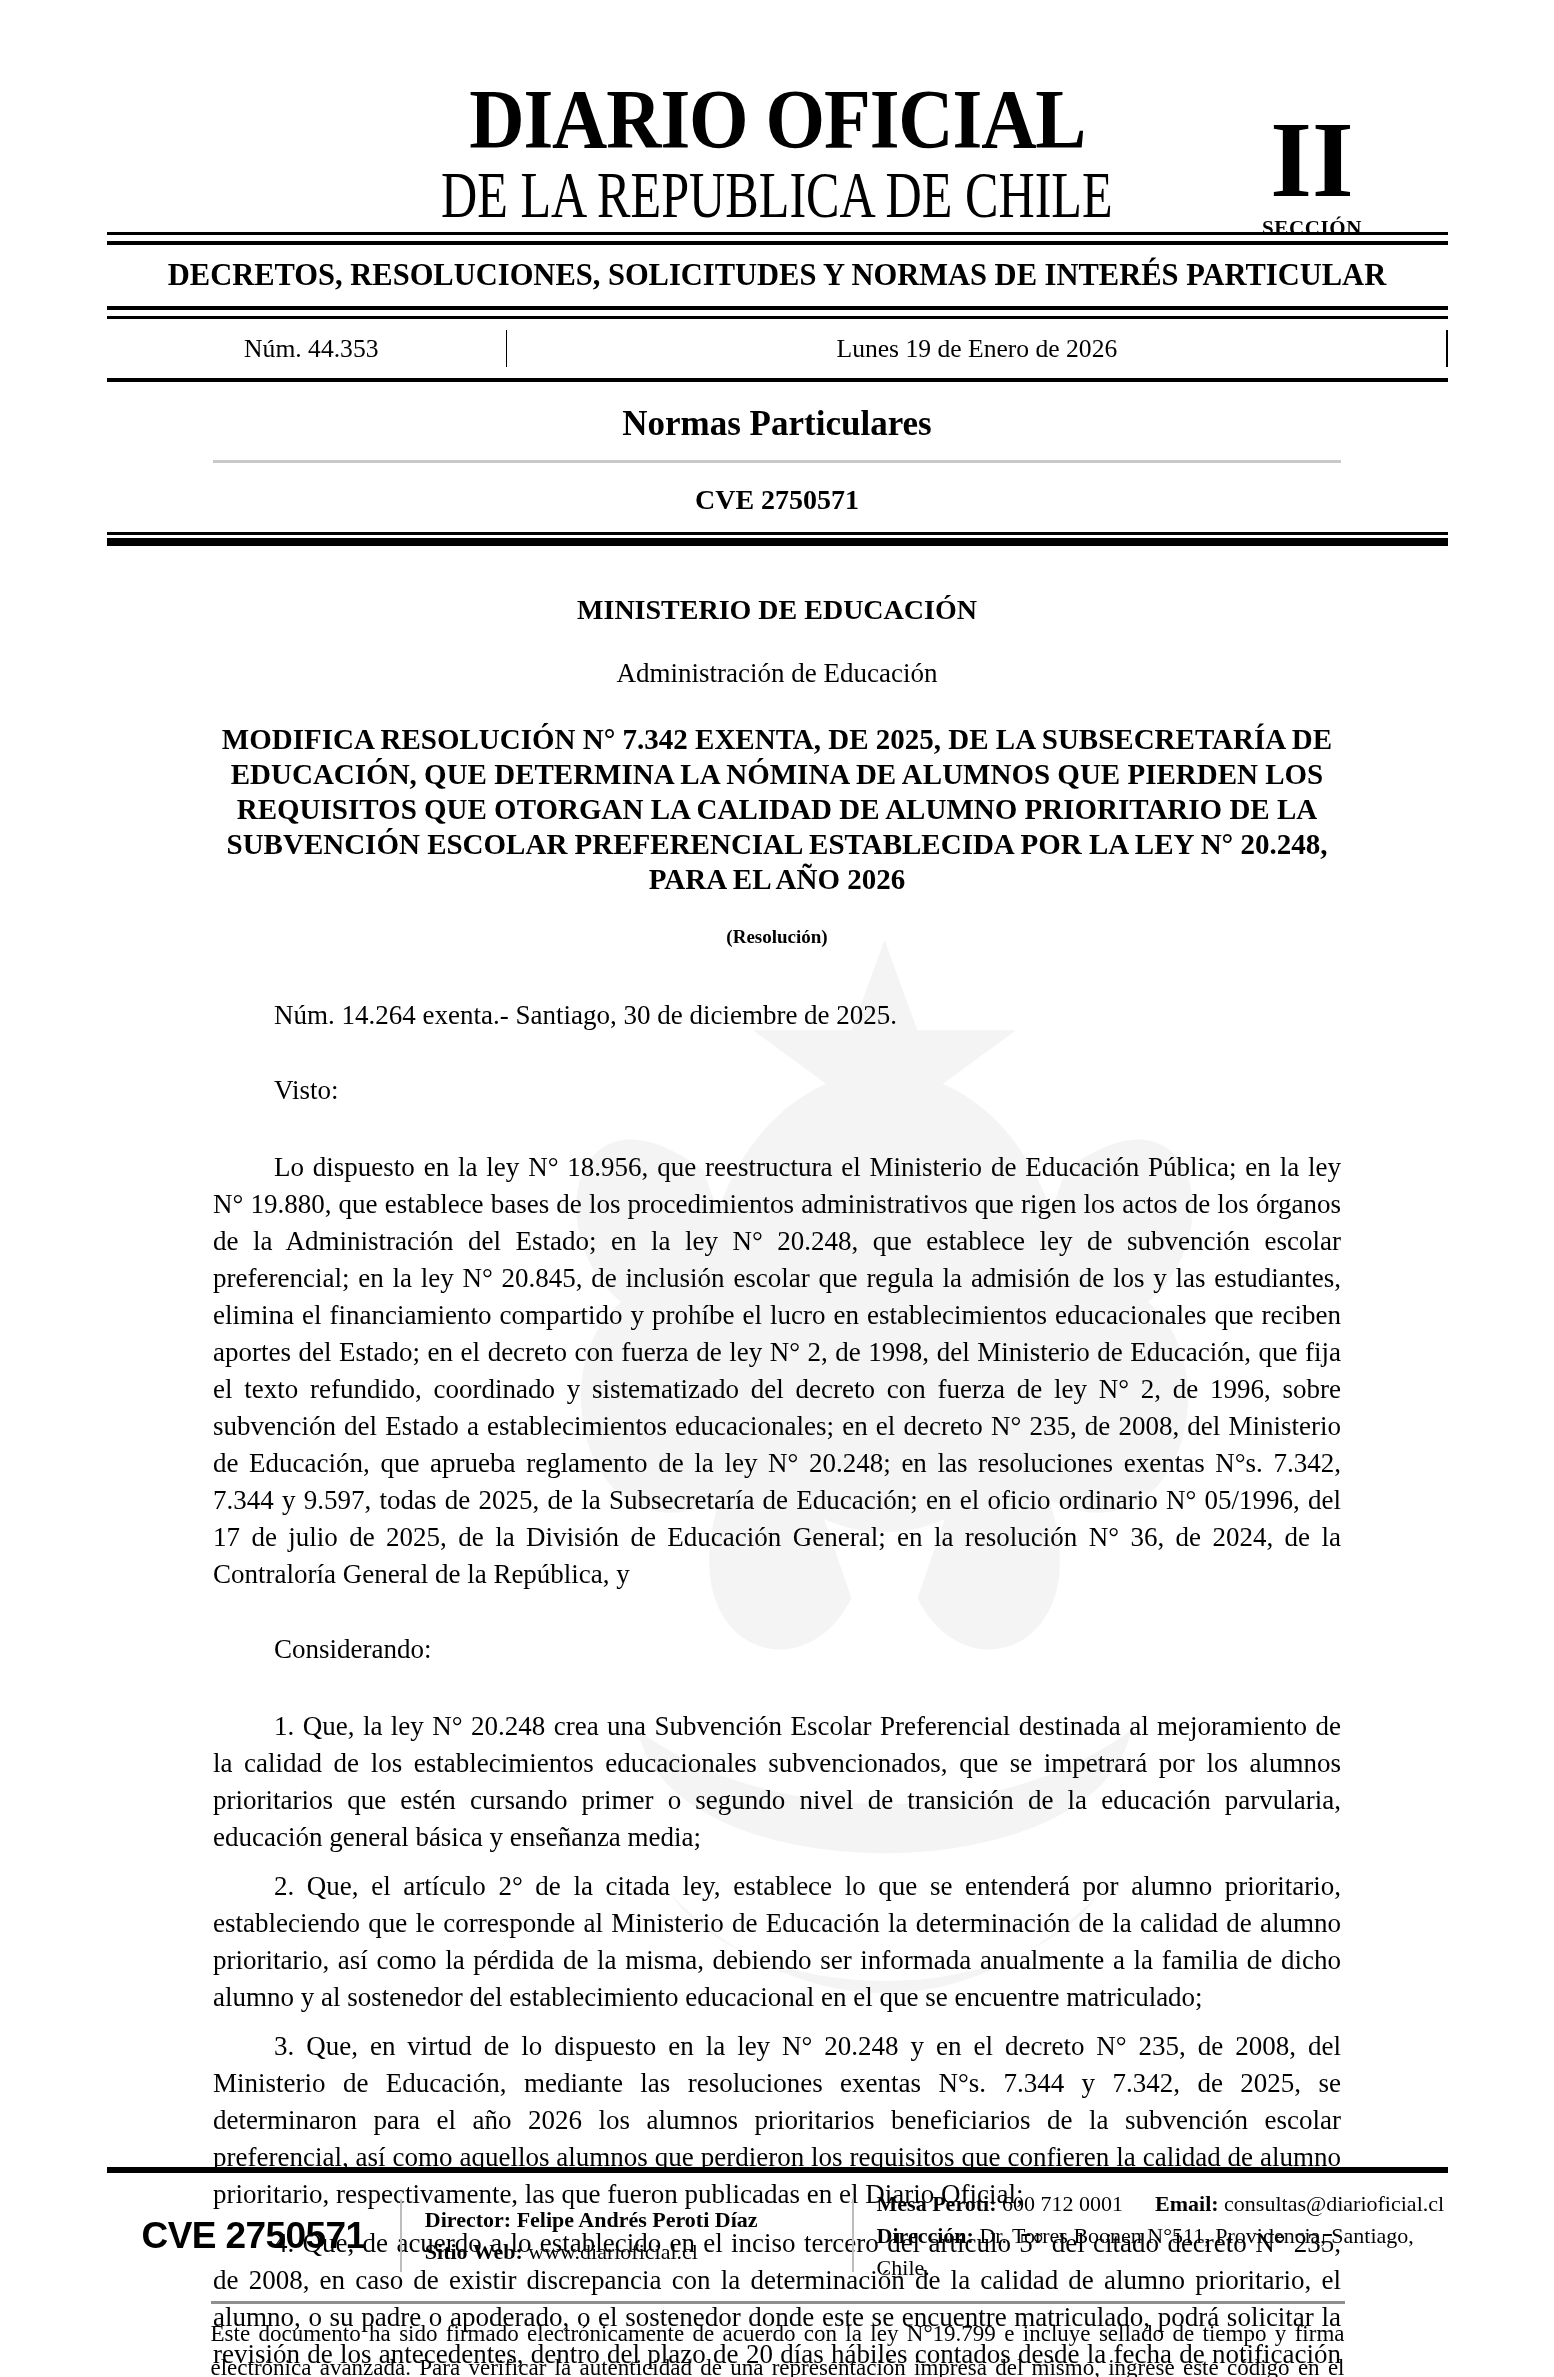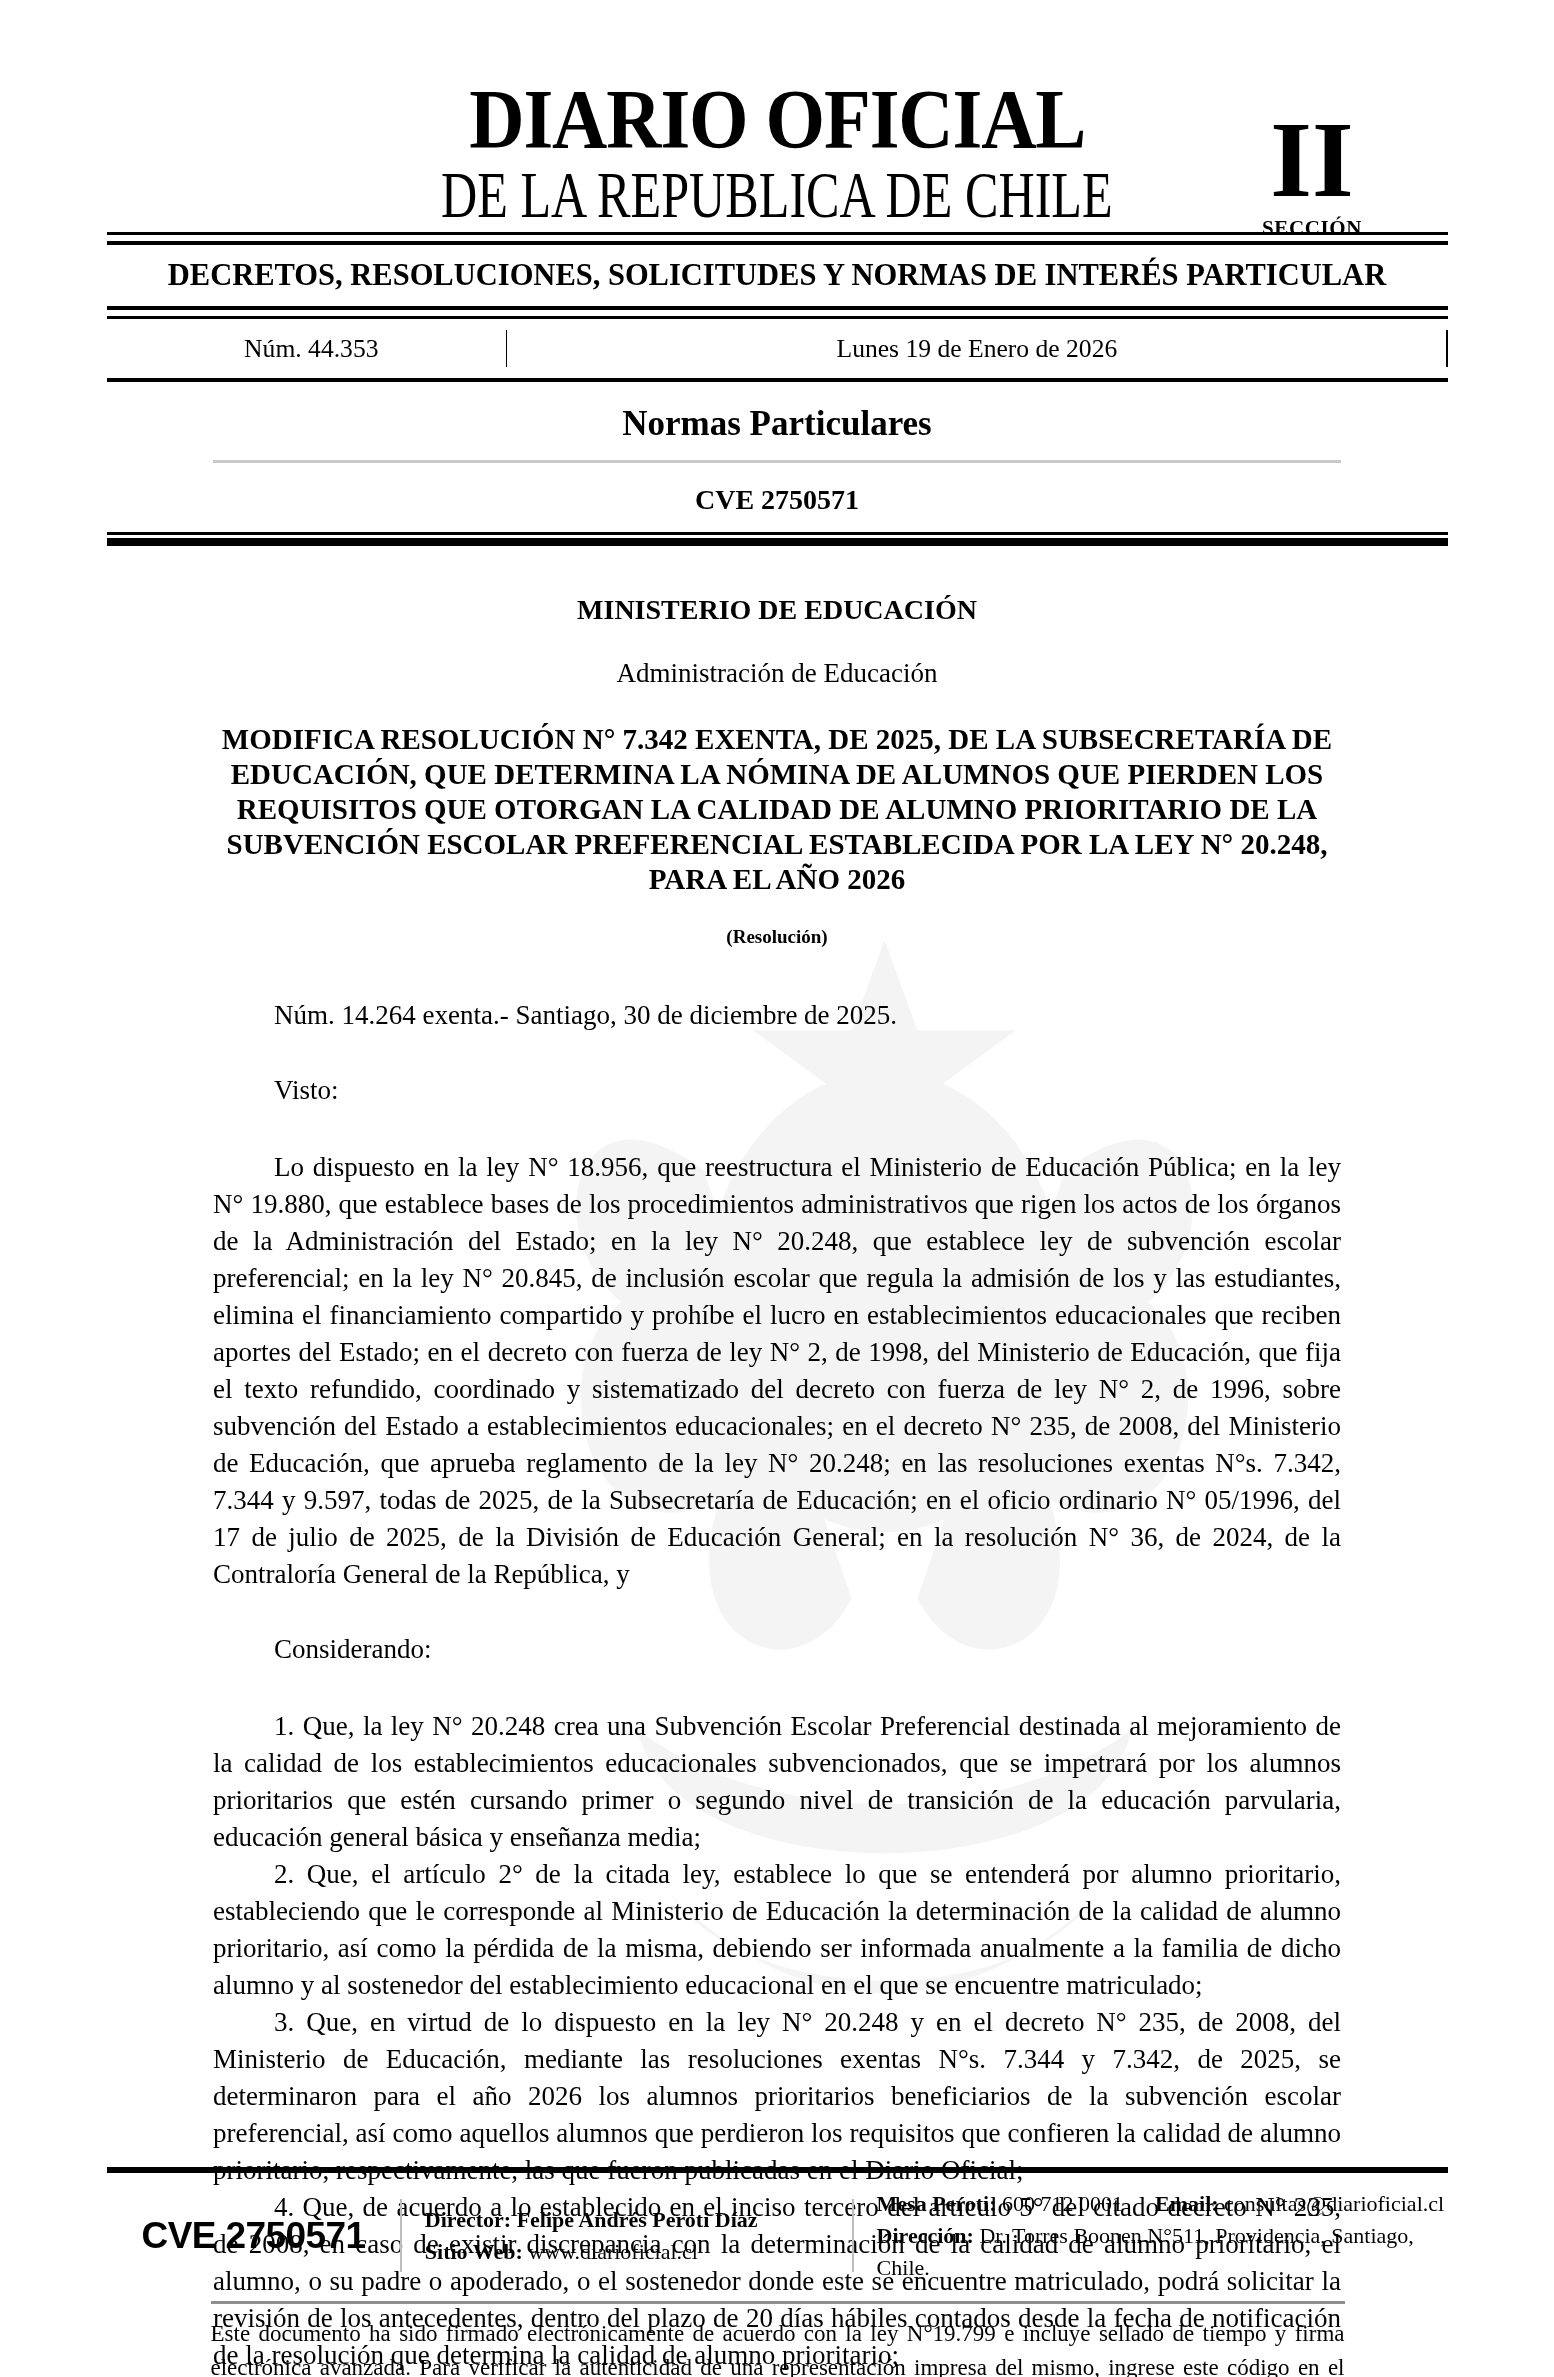--- a/index.html
+++ b/index.html
@@ -50,21 +50,21 @@
   
   .doc{position:relative;width:1128px;margin:0 auto;}
   .doc-ministry{font-size:28px;font-weight:bold;text-align:center;margin-top:48px;}
   .doc-subsec{font-size:27px;text-align:center;margin-top:32px;}
   .doc-title{font-size:29px;font-weight:bold;text-align:center;line-height:35px;margin:33px auto 0;max-width:1146px;}
   .doc-type{font-size:19px;font-weight:bold;text-align:center;margin-top:29px;}
   .par{font-size:27px;line-height:37px;text-align:justify;text-indent:61px;margin:0;}
   .par-num{margin-top:49px;}
   .par-label{margin-top:38px;}
   .par-body{margin-top:40px;}
-  .par-item{margin-top:0;}
+  .par-item{margin-top:12px;}
   .considerando{margin-top:38px;}
 
   
   .watermark{position:absolute;left:366px;top:872px;width:823px;height:1189px;
              opacity:.05;pointer-events:none;}
 
   
   .footer{position:absolute;left:107px;top:2167px;width:1341px;}
   .f-rule-top{height:6.1px;background:#000;}
   .f-box{display:flex;align-items:center;margin-top:14.6px;}

